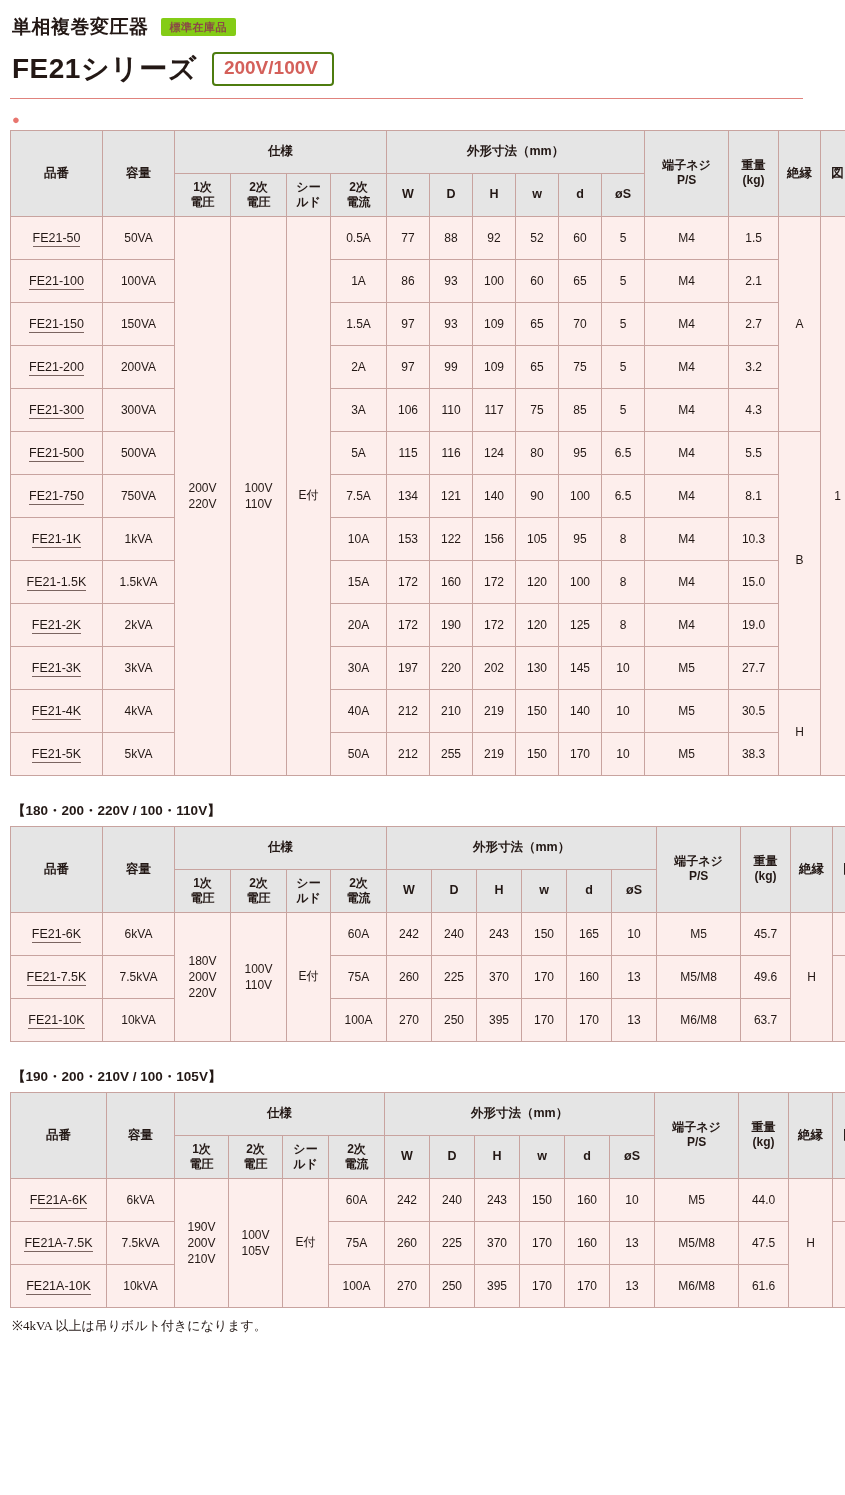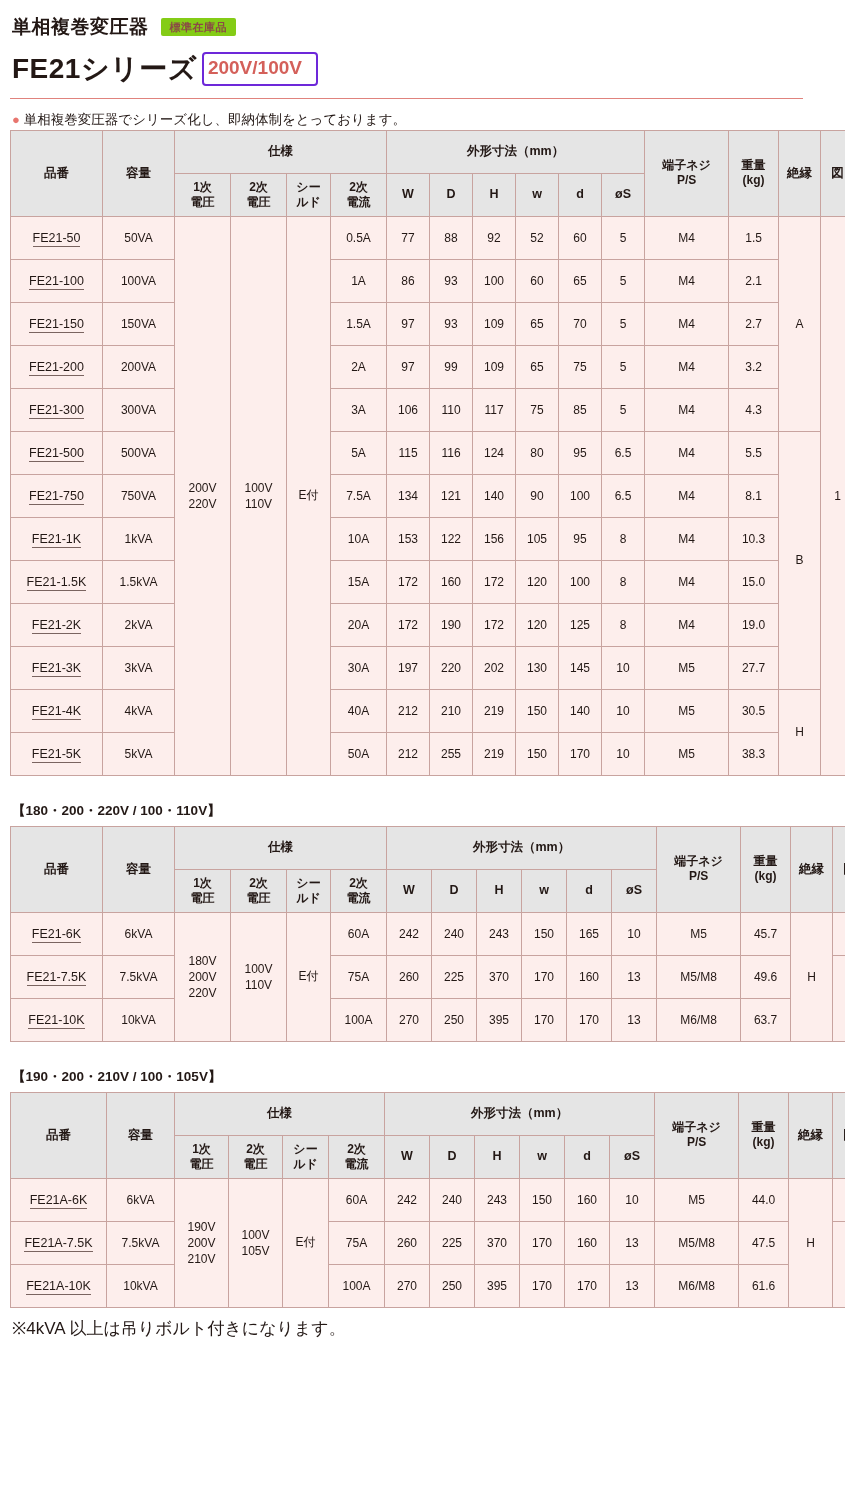--- a/index.html
+++ b/index.html
@@ -33,34 +33,34 @@
     font-size: 11px;
     padding: 4px 9px 3px 9px;
     border-radius: 2px;
     font-weight: bold;
     line-height: 1;
     letter-spacing: .5px;
   }
   .hdr-row2 {
     display: flex;
     align-items: center;
-    gap: 5px;
+    gap: 15px;
     padding: 10px 0 8px 2px;
   }
   .series-name {
     font-size: 28px;
     font-weight: bold;
     letter-spacing: 0.5px;
   }
   .badge-volt {
-    border: 2px solid #6d28d9;
+    border: 2px solid #4d7c0f;
     color: #d4605a;
     font-size: 19px;
     font-weight: bold;
-    padding: 4px 14px 5px 4px;
+    padding: 4px 14px 5px 10px;
     border-radius: 4px;
     line-height: 1.1;
   }
   .hdr-rule {
     border: none;
     border-top: 1px solid #e0837d;
     margin: 2px 0 0 0;
   }
   .lead {
     font-size: 13.5px;
@@ -145,43 +145,43 @@
   .t3 col.c-v1    { width: 54px; }
   .t3 col.c-v2    { width: 54px; }
   .t3 col.c-sh    { width: 46px; }
   .t3 col.c-i2    { width: 56px; }
   .t3 col.c-dim   { width: 45px; }
   .t3 col.c-screw { width: 84px; }
   .t3 col.c-wt    { width: 50px; }
   .t3 col.c-ins   { width: 44px; }
   .t3 col.c-fig   { width: 34px; }
   .footnote {
-    font-size: 17px;
+    font-size: 13px;
     margin: 8px 0 0 2px;
+    font-family: Liberation Serif, serif;
   }
 </style>
 </head>
 <body>
 
 <div class="page">
 
   <div class="hdr-row1">
     <div class="hdr-title">単相複巻変圧器</div>
     <div class="badge-stock">標準在庫品</div>
   </div>
 
   <div class="hdr-row2">
     <div class="series-name">FE21シリーズ</div>
     <div class="badge-volt">200V/100V</div>
   </div>
   <hr class="hdr-rule">
 
   <div class="lead">
     <span class="lead-dot">●</span>
-    <span>単相複巻変圧器でシリーズ化し、即納体制をとっております。</span>
   </div>
 
 
   <table class="t1">
     <colgroup>
       <col class="c-model">
         <col class="c-cap">
       <col class="c-v1">
         <col class="c-v2">
         <col class="c-sh">

